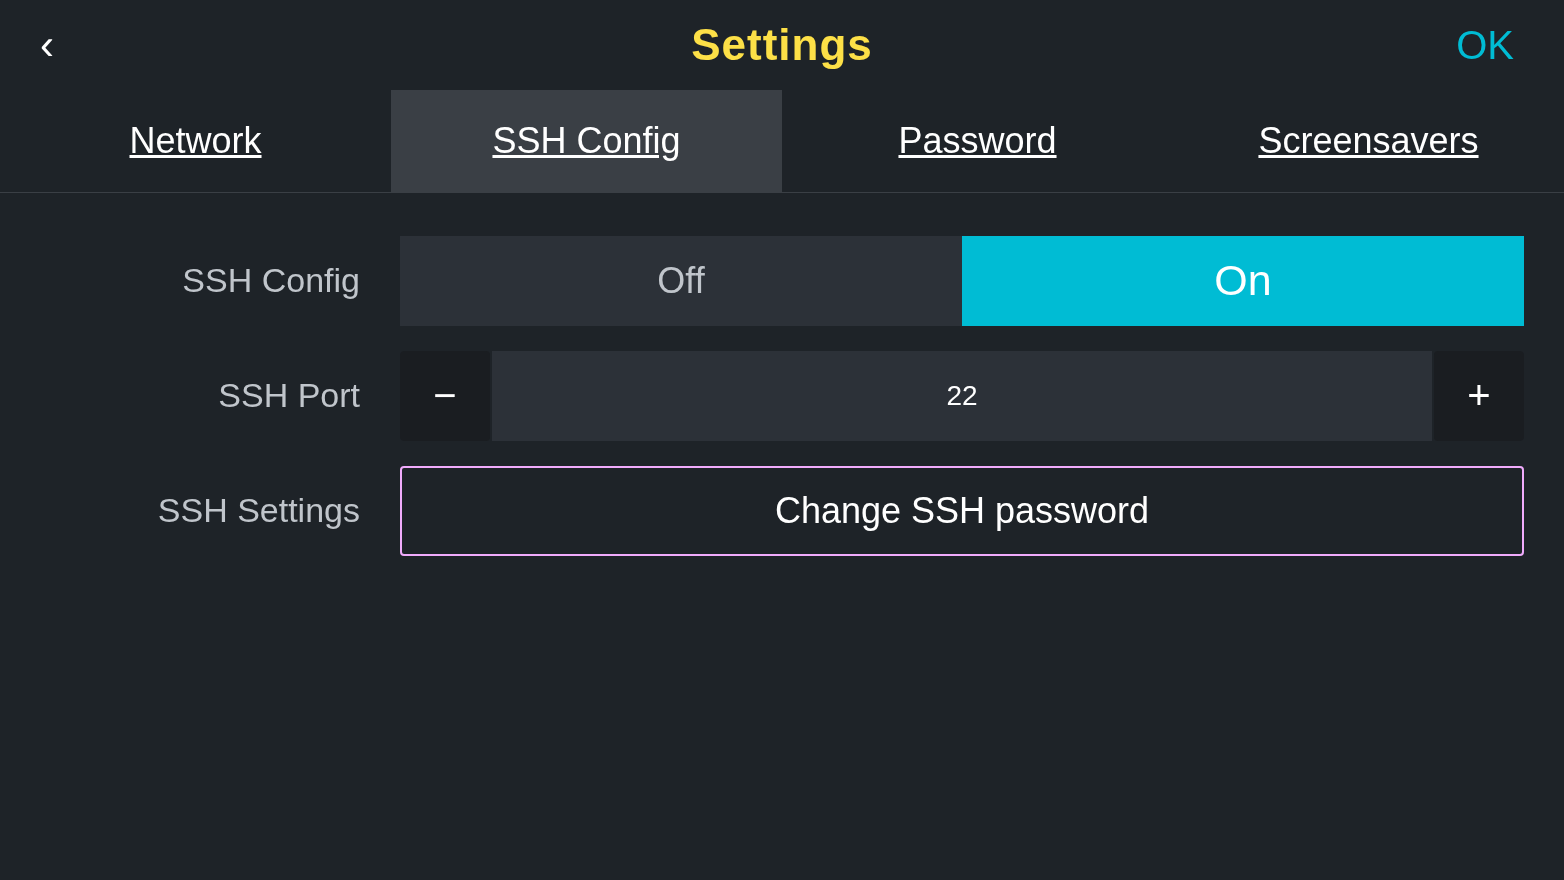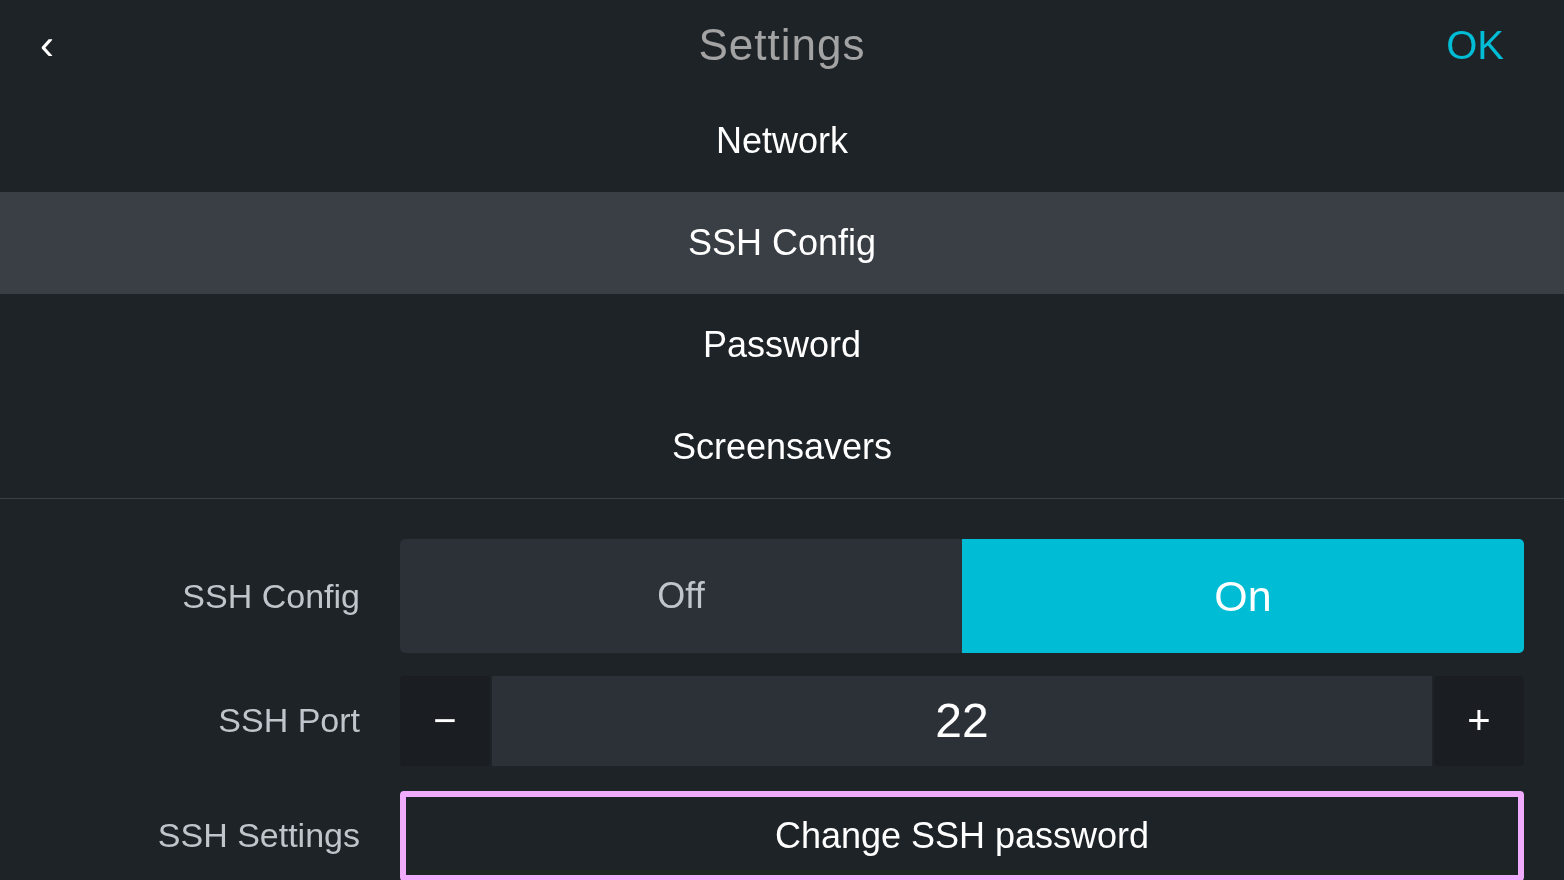--- a/index.html
+++ b/index.html
@@ -31,39 +31,40 @@
       position: absolute;
       left: 40px;
       font-size: 42px;
       color: #ffffff;
       cursor: pointer;
       line-height: 1;
     }
 
     .header-title {
       font-size: 44px;
-      font-weight: 400;
-      color: #a3a3a3;
+      font-weight: 700;
+      color: #fde047;
       letter-spacing: 1px;
     }
 
     .header-ok {
       position: absolute;
-      right: 60px;
+      right: 50px;
       font-size: 40px;
       color: #00bcd4;
       cursor: pointer;
       font-weight: 400;
     }
 
     
     .tab-bar {
       display: flex;
-      flex-direction: column;
+      flex-direction: row;
       border-bottom: 1px solid #3a3f45;
+      text-decoration: underline;
     }
 
     .tab-item {
       flex: 1;
       text-align: center;
       padding: 30px 20px;
       font-size: 36px;
       font-weight: 300;
       color: #ffffff;
       cursor: pointer;
@@ -98,22 +99,22 @@
 
     .form-control {
       flex: 1;
       margin-right: 40px;
     }
 
     
     .toggle-container {
       display: flex;
       width: 100%;
-      height: 114px;
-      border-radius: 5px;
+      height: 90px;
+      border-radius: 0;
       overflow: hidden;
     }
 
     .toggle-off {
       flex: 1;
       display: flex;
       align-items: center;
       justify-content: center;
       background-color: #2c3138;
       font-size: 36px;
@@ -166,31 +167,31 @@
       flex-shrink: 0;
       border-radius: 4px;
     }
 
     .stepper-value {
       flex: 1;
       background-color: #2c3138;
       display: flex;
       align-items: center;
       justify-content: center;
-      font-size: 48px;
+      font-size: 28px;
       color: #ffffff;
       margin: 0 2px;
     }
 
     
     .change-password-btn {
       width: 100%;
       height: 90px;
       background-color: transparent;
-      border: 6px solid #f0abfc;
+      border: 2px solid #f0abfc;
       border-radius: 4px;
       display: flex;
       align-items: center;
       justify-content: center;
       font-size: 36px;
       color: #ffffff;
       cursor: pointer;
     }
   </style>
 </head>

